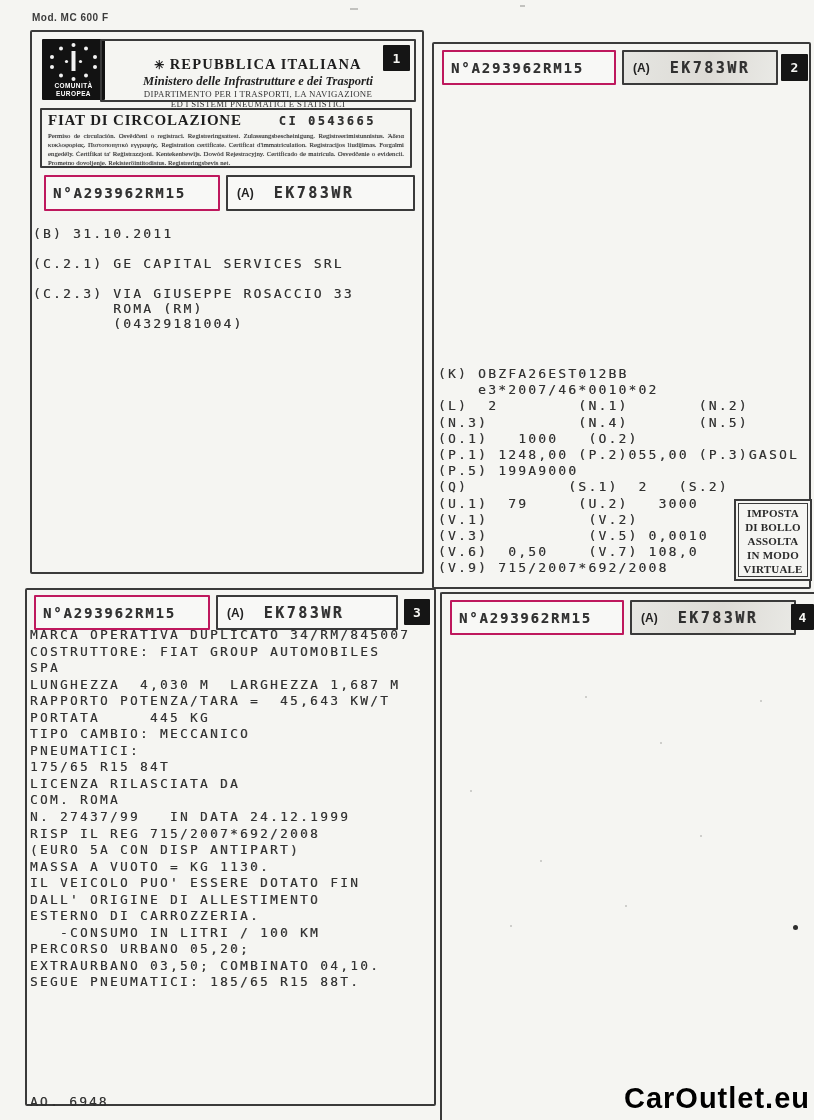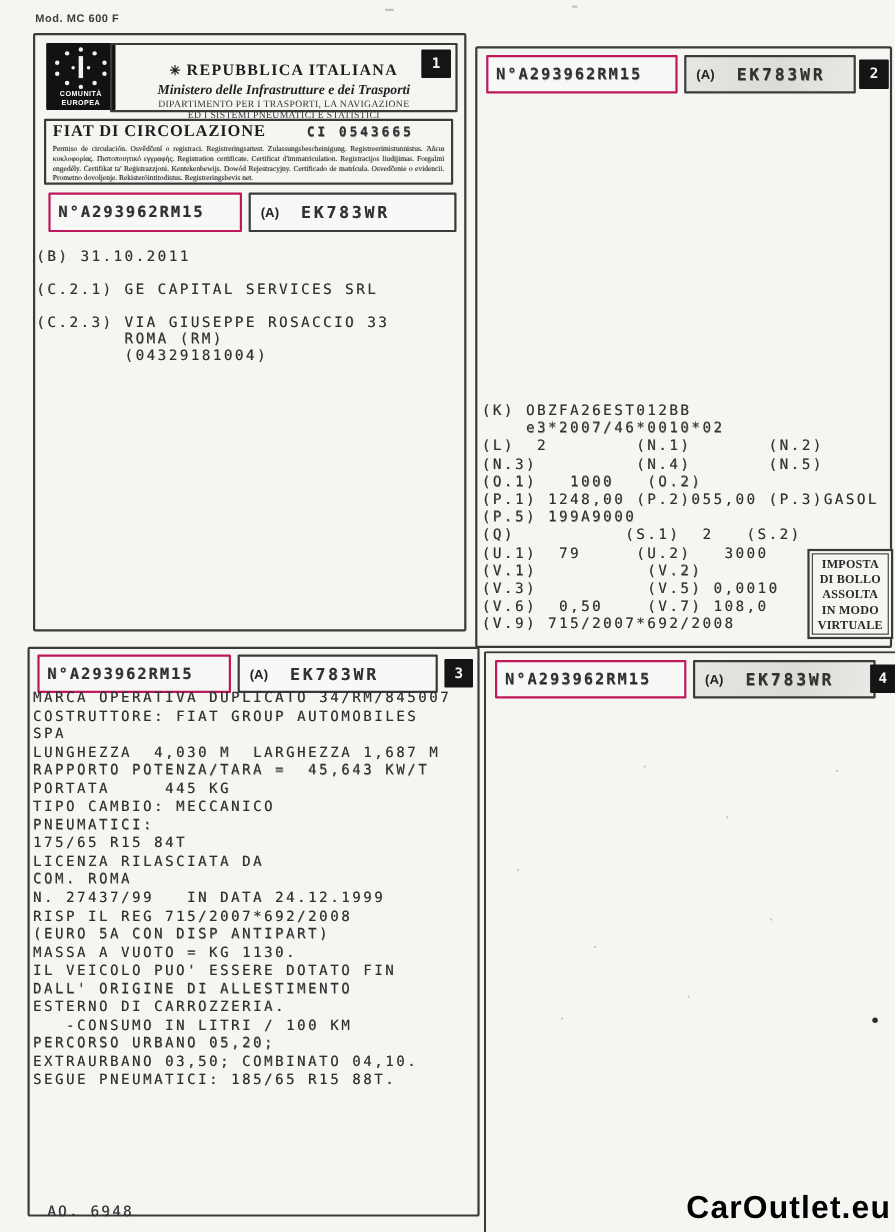--- a/index.html
+++ b/index.html
@@ -105,21 +105,21 @@
   .stamp-inner{
     border:1.5px solid #3a3a3a;width:100%;height:100%;box-sizing:border-box;
     display:flex;align-items:flex-end;justify-content:center;
   }
   .stamp-text{
     font-family:"Liberation Serif",serif;font-weight:bold;font-size:11px;
     line-height:14px;text-align:center;color:#2a2a2a;white-space:pre;
     letter-spacing:0.2px;
   }
   .footer-code{
-    left:30px;top:1094px;font-size:13px;letter-spacing:2px;margin-left:13px;
+    left:30px;top:1094px;font-size:13px;letter-spacing:2px;
   }
   .watermark{
     position:absolute;right:4px;top:1082px;
     font-size:29px;font-weight:bold;letter-spacing:1px;
     color:#000000;text-shadow:0 0 1px #ffffff;
   }
   .speck{position:absolute;width:2px;height:2px;border-radius:50%;background:rgba(60,60,60,0.28);}
   .speck.big{width:5px;height:5px;background:#2e2e2e;}
 </style>
 </head>

